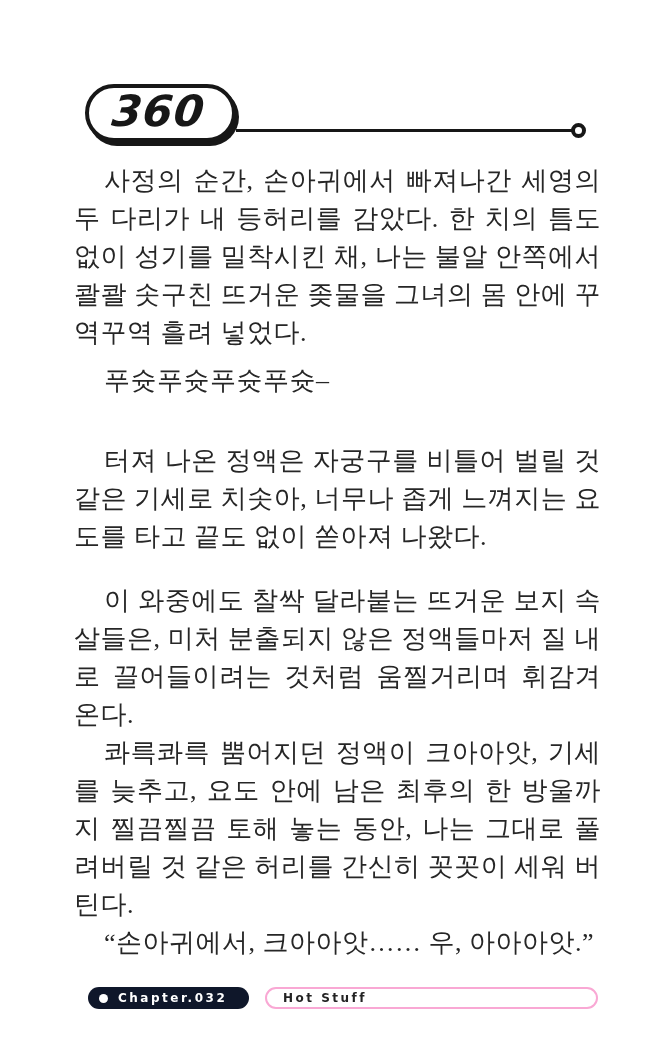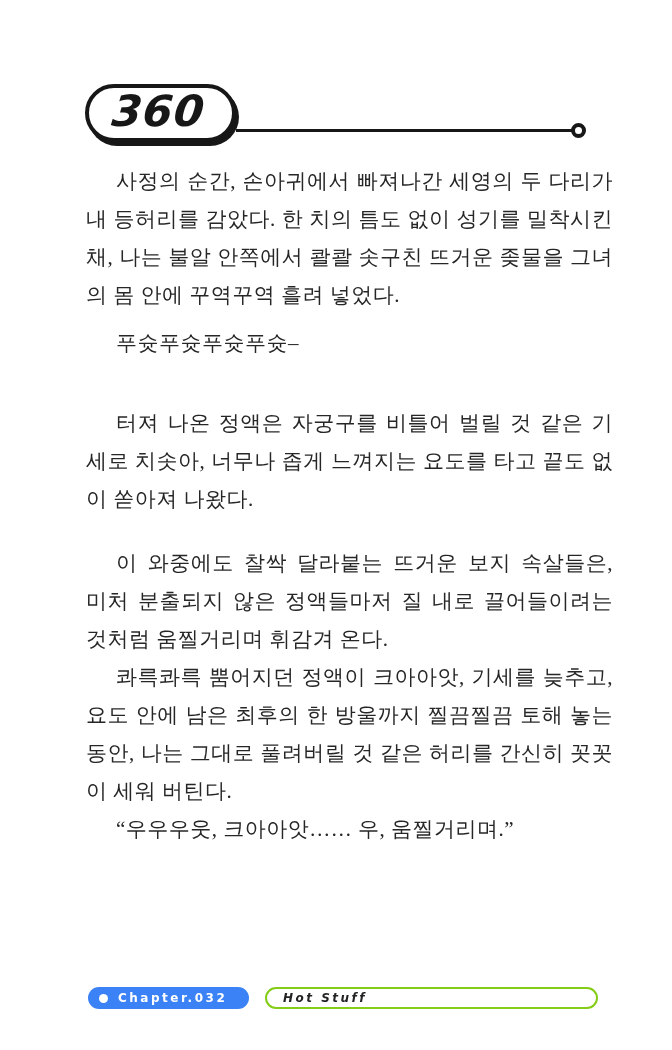--- a/index.html
+++ b/index.html
@@ -58,24 +58,24 @@
     width: 7px;
     height: 7px;
     background: #ffffff;
     border: 4px solid #171717;
     border-radius: 50%;
   }
 
   
   .text-block {
     position: absolute;
-    left: 86px;
+    left: 74px;
     top: 162px;
     width: 527px;
-    font-size: 21px;
+    font-size: 26px;
     line-height: 38px;
     letter-spacing: 0.5px;
     color: #262626;
     text-align: justify;
     word-break: break-all;
   }
   .para { margin: 0; }
   .indent { text-indent: 30px; }
   .sfx-gap { margin-top: 10px; }
   .big-gap { margin-top: 42px; }
@@ -88,21 +88,21 @@
     top: 987px;
     width: 512px;
     height: 24px;
   }
   .chapter-pill {
     position: absolute;
     left: 0;
     top: 0;
     width: 161px;
     height: 22px;
-    background: #3b82f6;
+    background: #0f172a;
     border-radius: 12px;
     display: flex;
     align-items: center;
   }
   .chapter-dot {
     width: 9px;
     height: 9px;
     border-radius: 50%;
     background: #ffffff;
     margin-left: 11px;
@@ -117,25 +117,24 @@
     margin-left: 10px;
     white-space: nowrap;
   }
   .title-pill {
     position: absolute;
     left: 177px;
     top: 0;
     width: 329px;
     height: 18px;
     background: #ffffff;
-    border: 2px solid #84cc16;
+    border: 2px solid #f9a8d4;
     border-radius: 12px;
     display: flex;
     align-items: center;
-    font-style: italic;
   }
   .title-text {
     font-family: "DejaVu Sans", "Liberation Sans", sans-serif;
     font-weight: bold;
     font-size: 12px;
     color: #232323;
     letter-spacing: 2.5px;
     margin-left: 16px;
     white-space: nowrap;
   }
@@ -150,21 +149,21 @@
   </div>
   <div class="header-line"></div>
   <div class="header-ring"></div>
 
   <div class="text-block">
     <p class="para indent">사정의 순간, 손아귀에서 빠져나간 세영의 두 다리가 내 등허리를 감았다. 한 치의 틈도 없이 성기를 밀착시킨 채, 나는 불알 안쪽에서 콸콸 솟구친 뜨거운 좆물을 그녀의 몸 안에 꾸역꾸역 흘려 넣었다.</p>
     <p class="para indent sfx-gap">푸슛푸슛푸슛푸슛–</p>
     <p class="para indent big-gap">터져 나온 정액은 자궁구를 비틀어 벌릴 것 같은 기세로 치솟아, 너무나 좁게 느껴지는 요도를 타고 끝도 없이 쏟아져 나왔다.</p>
     <p class="para indent mid-gap">이 와중에도 찰싹 달라붙는 뜨거운 보지 속살들은, 미처 분출되지 않은 정액들마저 질 내로 끌어들이려는 것처럼 움찔거리며 휘감겨 온다.</p>
     <p class="para indent">콰륵콰륵 뿜어지던 정액이 크아아앗, 기세를 늦추고, 요도 안에 남은 최후의 한 방울까지 찔끔찔끔 토해 놓는 동안, 나는 그대로 풀려버릴 것 같은 허리를 간신히 꼿꼿이 세워 버틴다.</p>
-    <p class="para indent">“우우우웃, 크아아앗…… 우, 움찔거리며.”</p>
+    <p class="para indent">“손아귀에서, 크아아앗…… 우, 아아아앗.”</p>
   </div>
 
   <div class="footer">
     <div class="chapter-pill">
       <span class="chapter-dot"></span>
       <span class="chapter-text">Chapter.032</span>
     </div>
     <div class="title-pill">
       <span class="title-text">Hot Stuff</span>
     </div>

